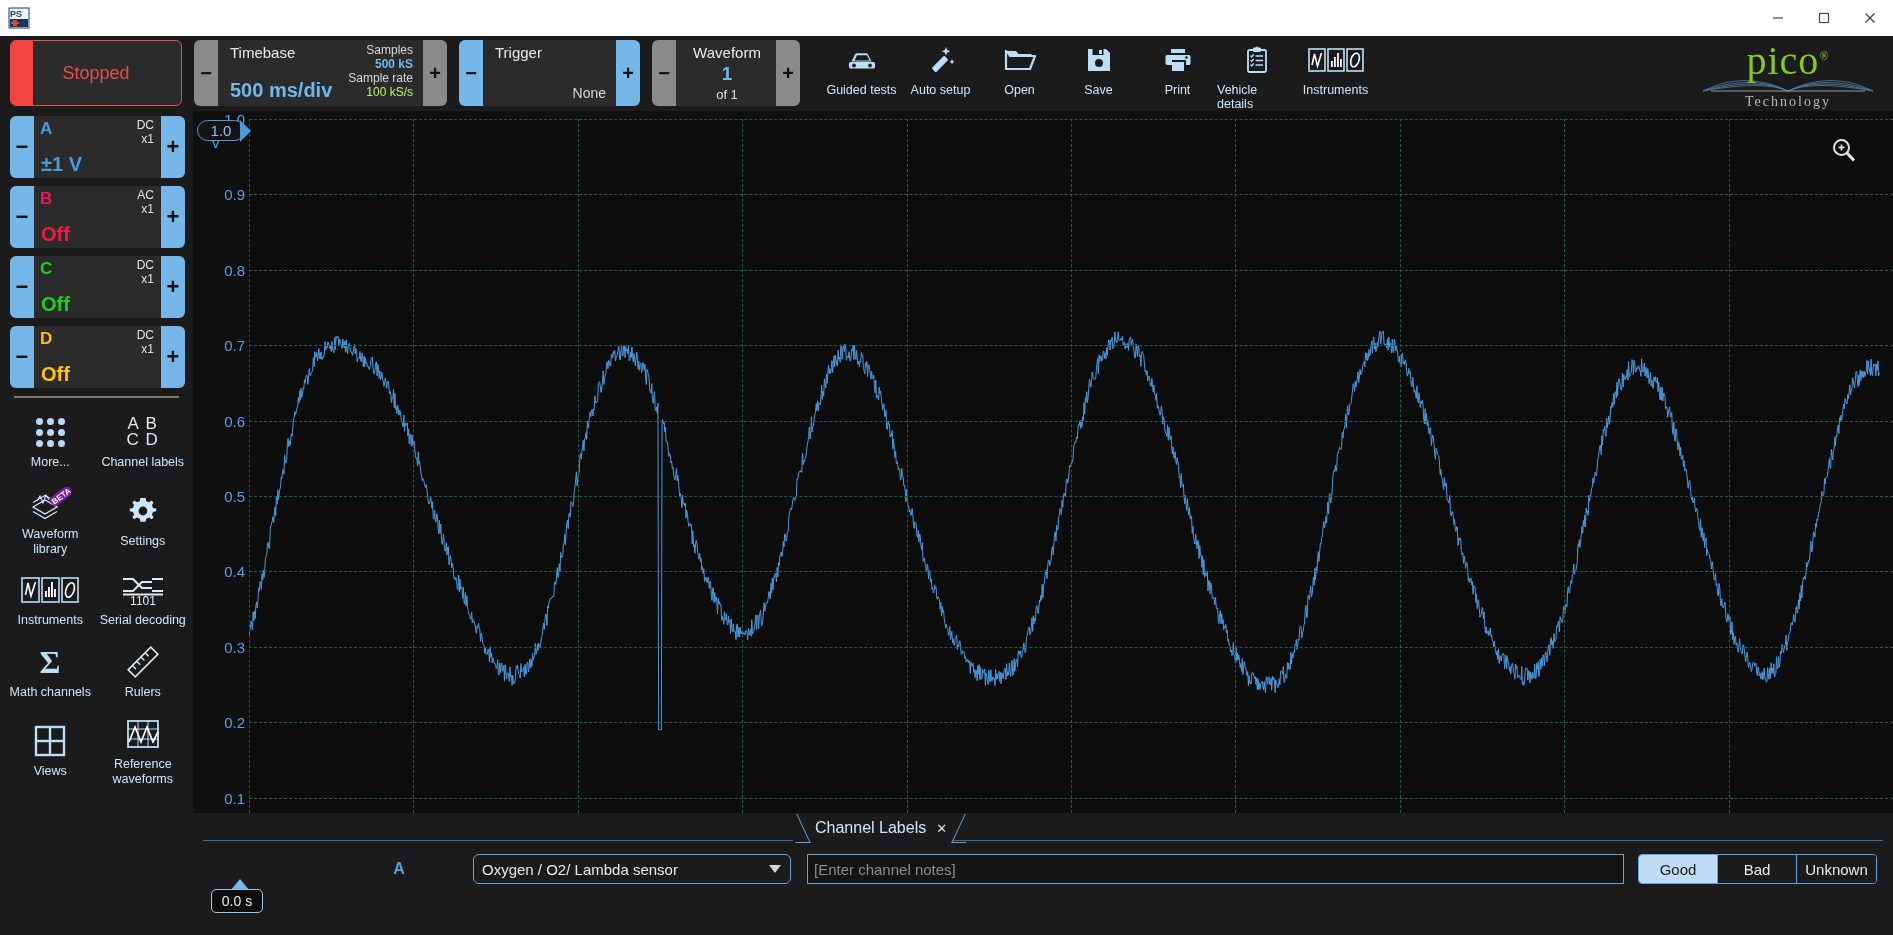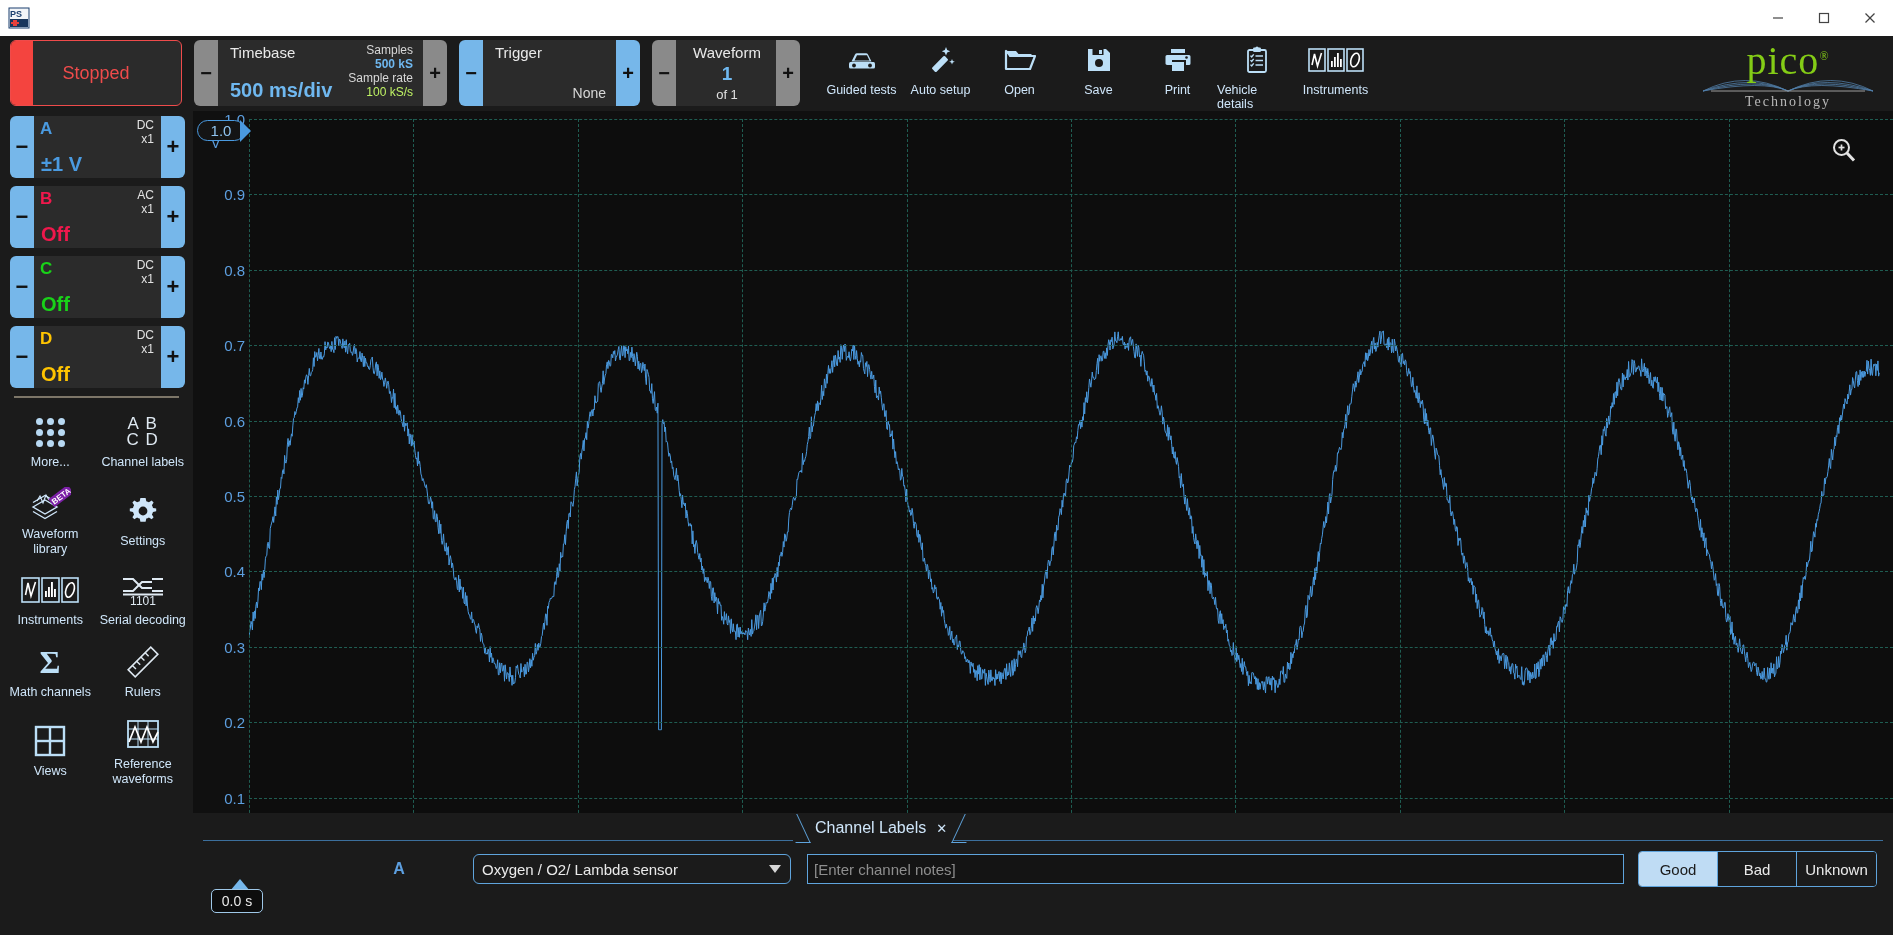--- a/index.html
+++ b/index.html
@@ -278,21 +278,21 @@
     border-right: 6px solid transparent; border-top: 8px solid #d6d6d6;
   }
   .lr-notes {
     flex: 1; height: 30px; margin-left: 16px;
     border: 1px solid #5fa4dd; background: #141414;
     color: #8e8e8e; font-size: 15px;
     display: flex; align-items: center; padding: 0 6px;
     cursor: text;
   }
   .seg-group {
-    display: flex; margin-left: 14px; height: 36px;
+    display: flex; margin-left: 14px; height: 30px;
     border: 1px solid #5fa4dd; border-radius: 4px; overflow: hidden;
   }
   .seg {
     width: 79px; display: flex; align-items: center; justify-content: center;
     font-size: 15px; color: #eaeaea; background: #1b1b1b; cursor: pointer;
     border-right: 1px solid #5fa4dd;
   }
   .seg:last-child { border-right: none; }
   .seg.active { background: #bfdcf4; color: #1a1a1a; }
 </style>

